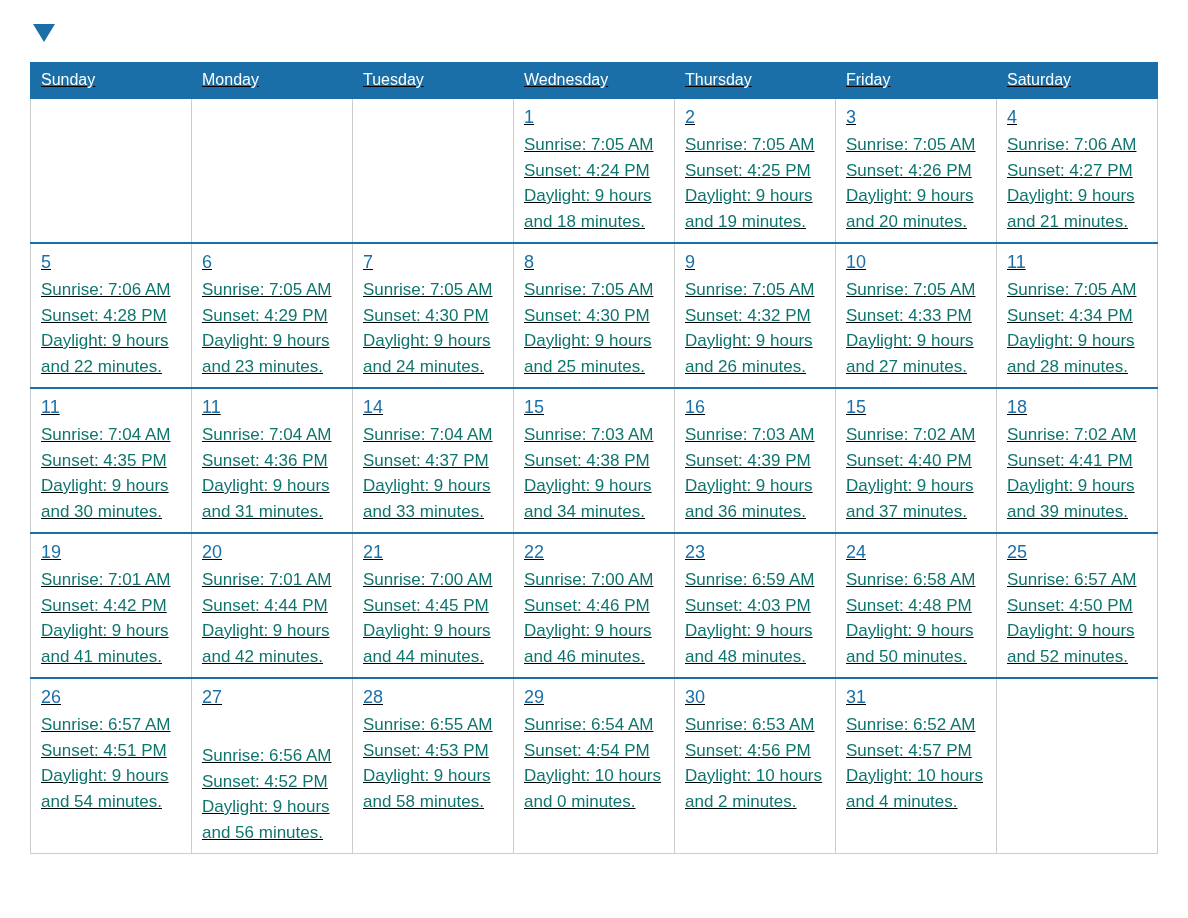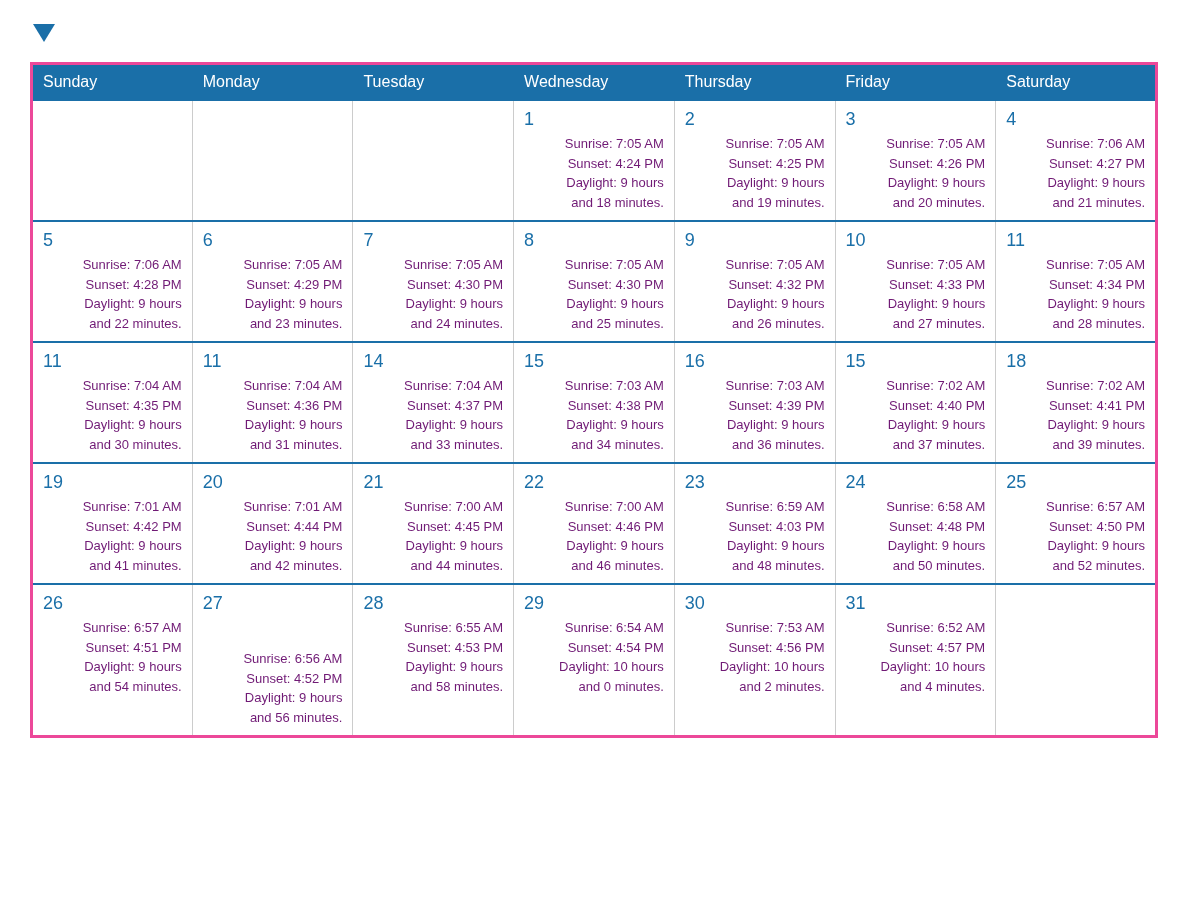--- a/index.html
+++ b/index.html
@@ -42,21 +42,22 @@
       font-family: Georgia, serif;
     }
     .location-title {
       font-size: 20px;
       color: #555;
       font-family: Georgia, serif;
     }
     .calendar {
       width: 100%;
       border-collapse: collapse;
-      border: 3px solid #ec4899;
+      border: 1px solid #ec4899;
+      text-decoration: underline;
     }
     .calendar th {
       background-color: #1a6fa8;
       color: #fff;
       padding: 8px 10px;
       text-align: left;
       font-size: 16px;
       font-weight: normal;
       border: 1px solid #1a6fa8;
     }
@@ -70,24 +71,23 @@
       color: #333;
     }
     .day-number {
       font-size: 18px;
       color: #1a6fa8;
       font-weight: normal;
       display: block;
       margin-bottom: 4px;
     }
     .day-info {
-      font-size: 13px;
-      color: #701a75;
+      font-size: 17px;
+      color: #0f766e;
       line-height: 1.5;
-      text-align: right;
     }
     .empty-cell {
       background: #fff;
     }
     tr.week-row td {
       border-top: 2px solid #1a6fa8;
     }
   </style>
 </head>
 <body>
@@ -335,21 +335,21 @@
         </td>
         <td>
           <span class="day-number">29</span>
           <div class="day-info" style="white-space: pre-line;">Sunrise: 6:54 AM
 Sunset: 4:54 PM
 Daylight: 10 hours
 and 0 minutes.</div>
         </td>
         <td>
           <span class="day-number">30</span>
-          <div class="day-info" style="white-space: pre-line;">Sunrise: 7:53 AM
+          <div class="day-info" style="white-space: pre-line;">Sunrise: 6:53 AM
 Sunset: 4:56 PM
 Daylight: 10 hours
 and 2 minutes.</div>
         </td>
         <td>
           <span class="day-number">31</span>
           <div class="day-info" style="white-space: pre-line;">Sunrise: 6:52 AM
 Sunset: 4:57 PM
 Daylight: 10 hours
 and 4 minutes.</div>

